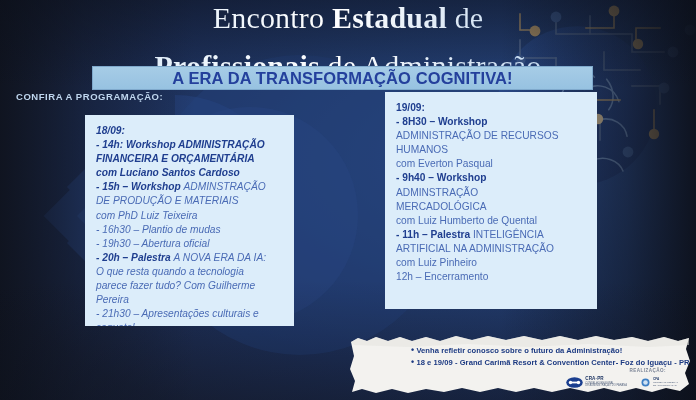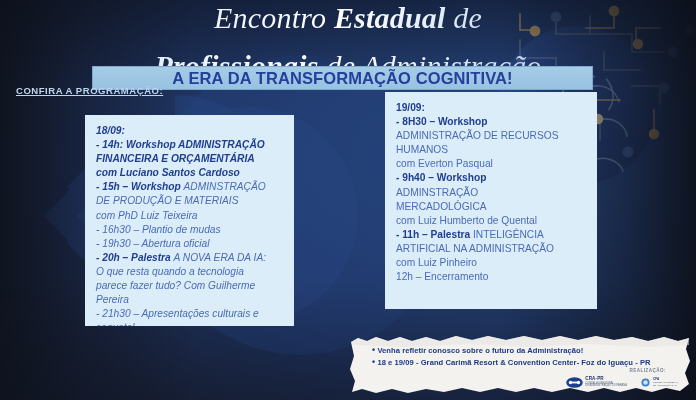--- a/index.html
+++ b/index.html
@@ -33,41 +33,41 @@
     position:absolute; left:0; right:0; top:2px;
     text-align:center; z-index:6;
   }
   .title-line{
     font-family:"Liberation Serif", serif;
     font-weight:400;
     line-height:1.06;
     letter-spacing:.2px;
     background:linear-gradient(100deg,#b9d4ef 0%,#e8f2fb 26%,#ffffff 48%,#cfe0f2 72%,#9dc2e4 100%);
     -webkit-background-clip:text; background-clip:text;
-    color:transparent;font-style:italic; -webkit-text-fill-color:transparent;
+    color:transparent; -webkit-text-fill-color:transparent;
   }
   .title-1{ font-size:30px; }
   .title-2{ font-size:30px; margin-top:16px; }
   .t-bold{ font-weight:700; }
 
   .subbar{
     position:absolute; left:92px; top:66px; width:501px; height:24px;
     background:linear-gradient(180deg,#a6cce6 0%,#97c2e1 100%);
     border:1px solid #7fa9cc;
     z-index:7;
     display:flex; align-items:center; justify-content:center;
   }
   .subbar span{
     color:#24409c; font-size:16.5px; font-weight:bold; letter-spacing:.1px;
     white-space:nowrap;
   }
 
   .confira{
-    position:absolute; left:16px; top:85px; z-index:7;
-    color:#bfd6ee; font-size:9.5px; font-weight:bold; letter-spacing:.55px;text-decoration:underline;
+    position:absolute; left:16px; top:91px; z-index:7;
+    color:#bfd6ee; font-size:9.5px; font-weight:bold; letter-spacing:.55px;
   }
 
   
   .card{
     position:absolute;
     background:#dcedfa;
     z-index:6;
     padding:9px 11px 9px 11px;
     overflow:hidden;
   }
@@ -91,20 +91,21 @@
   .torn-content{
     position:absolute; left:0; top:0; width:344px; height:61px;
   }
   .bullets{
     position:absolute; left:24px; top:10px; width:300px;
   }
   .bullet{
     color:#1c3a82; font-size:7.6px; font-weight:bold;
     line-height:11.5px; white-space:nowrap;
     letter-spacing:.05px;
+    margin-left:39px;
   }
   .bullet .dot{ font-size:9px; }
   .realiz{
     position:absolute; right:26px; top:33px;
     color:#7b8496; font-size:4.6px; font-weight:bold; letter-spacing:.45px;
   }
   .logos{
     position:absolute; right:14px; top:41px;
     display:flex; align-items:center; gap:9px;
   }

